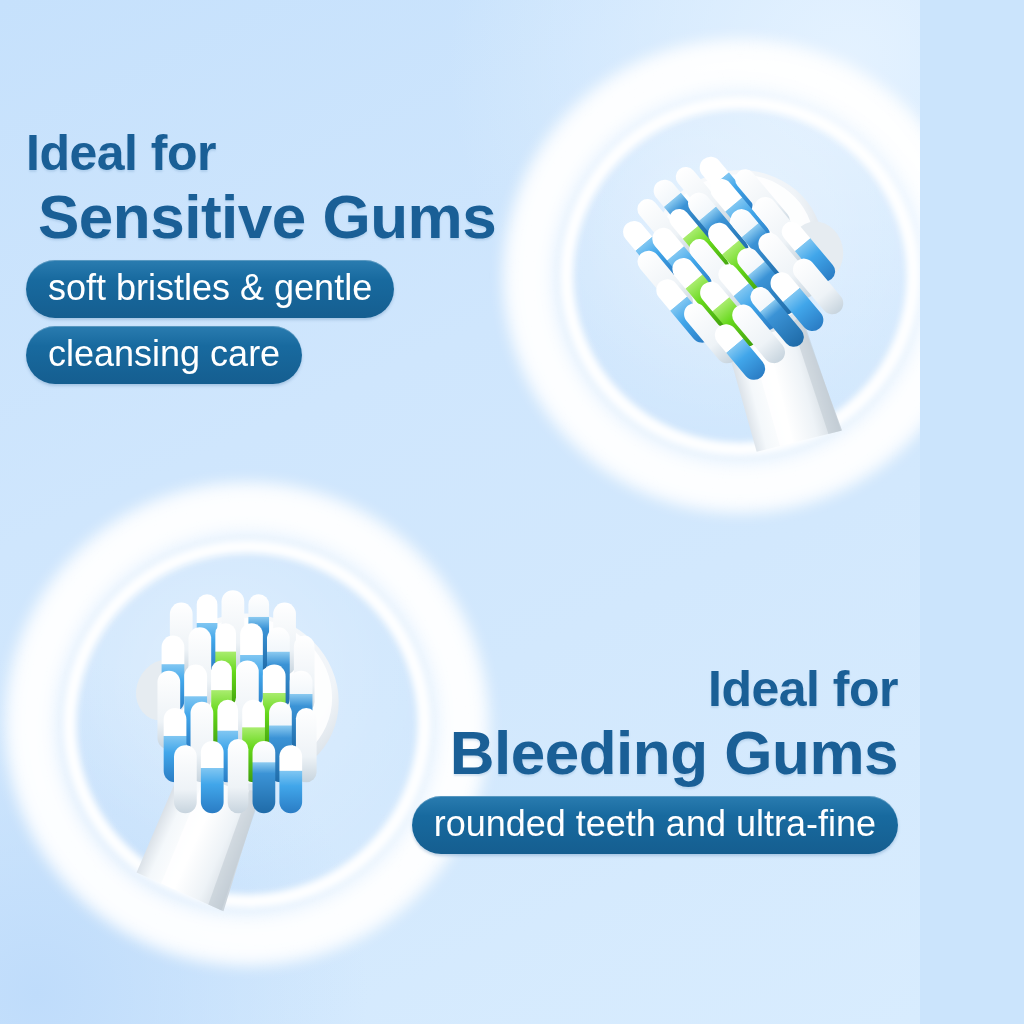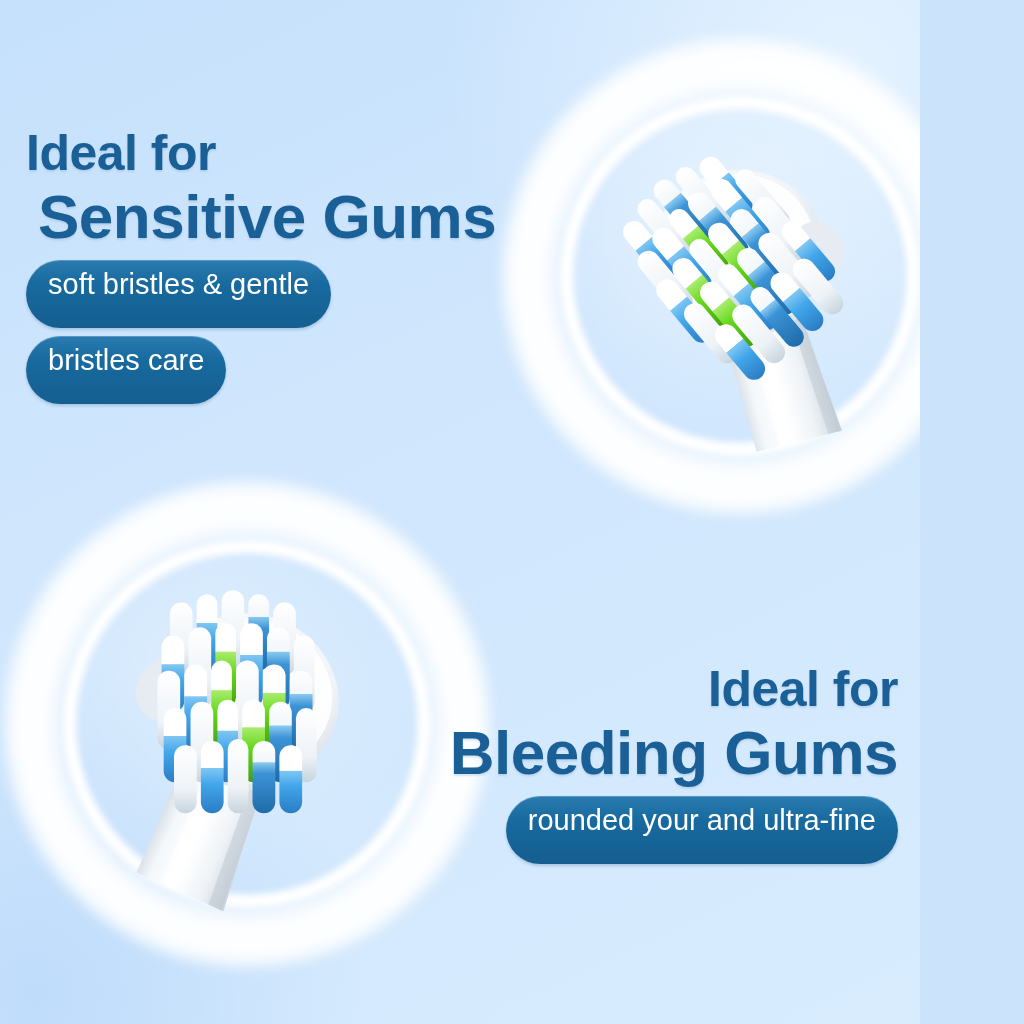--- a/index.html
+++ b/index.html
@@ -48,22 +48,22 @@
     color:#1a5f96;font-weight:700;letter-spacing:-.5px;
     line-height:1;white-space:nowrap;
     text-shadow:0 2px 2px rgba(120,160,200,.28);
   }
   .head-small{font-size:50px;}
   .head-big{font-size:62px;}
   .pills{margin-top:12px;display:flex;flex-direction:column;gap:8px;}
   .pill{
     display:inline-block;align-self:flex-start;
     background:linear-gradient(180deg,#2a7cb0 0%,#186a9f 34%,#155e90 100%);
-    color:#ffffff;font-size:29px;line-height:1;
-    padding:10px 22px 29px;border-radius:999px;white-space:nowrap;
+    color:#ffffff;font-size:36px;line-height:1;
+    padding:10px 22px 12px;border-radius:999px;white-space:nowrap;
     box-shadow:0 2px 3px rgba(90,135,180,.35), inset 0 1px 0 rgba(255,255,255,.22);
   }
   .block-right{text-align:right;}
   .block-right .pills{align-items:flex-end;}
   .block-right .pill{align-self:flex-end;}
 </style>
 </head>
 <body>
 
 <div id="stage">
@@ -178,21 +178,21 @@
         </g>
       </g>
     </svg>
   </div>
 
   <div class="textblock" style="left:26px;top:128px;">
     <div class="head-small">Ideal for</div>
     <div class="head-big" style="margin-top:8px;margin-left:12px;">Sensitive Gums</div>
     <div class="pills">
       <span class="pill">soft bristles &amp; gentle</span>
-      <span class="pill">bristles care</span>
+      <span class="pill">cleansing care</span>
     </div>
   </div>
 
   <div class="halo" style="left:63px;top:540px;width:368px;height:368px;">
     <div class="bloom"></div>
     <div class="ring"></div>
     <div class="inner"></div>
   </div>
 
   <div class="brush" style="left:95px;top:560px;width:310px;height:350px;">
@@ -248,17 +248,17 @@
           </g>
         </g>
       </g>
     </svg>
   </div>
 
   <div class="textblock block-right" style="right:22px;top:664px;">
     <div class="head-small">Ideal for</div>
     <div class="head-big" style="margin-top:8px;text-align:right;">Bleeding Gums</div>
     <div class="pills">
-      <span class="pill">rounded your and ultra-fine</span>
+      <span class="pill">rounded teeth and ultra-fine</span>
     </div>
   </div>
 
 </div>
 
 </body></html>

